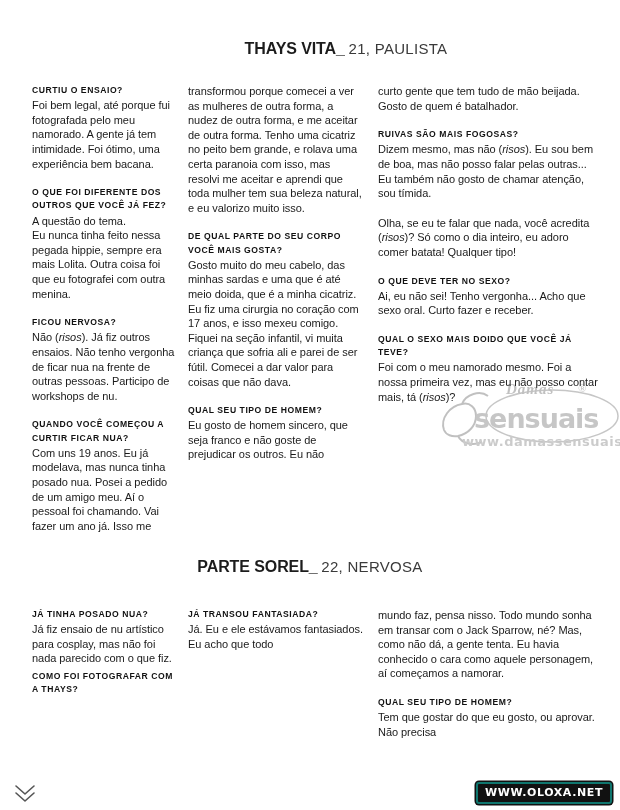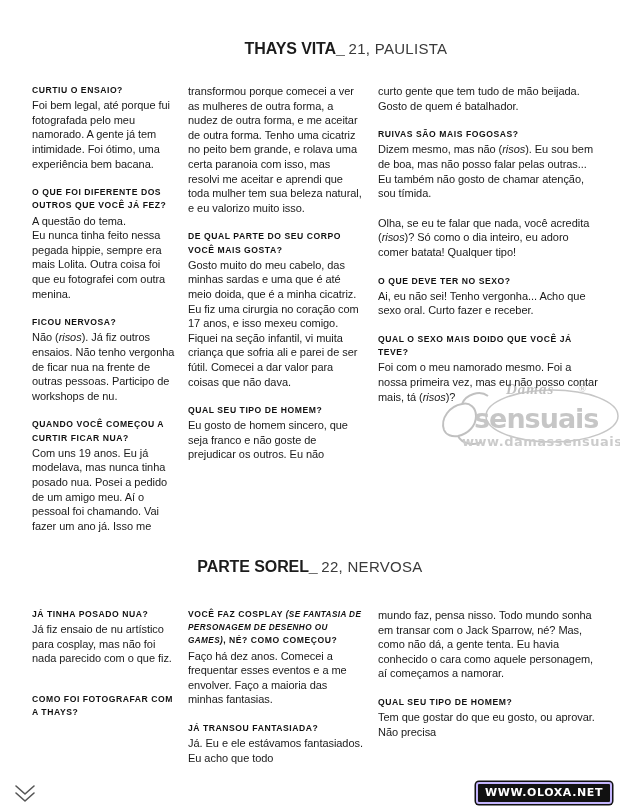--- a/index.html
+++ b/index.html
@@ -91,21 +91,21 @@
     font-size: 11px;
     line-height: 14.6px;
     color: #1a1a1a;
     margin: 0;
     letter-spacing: -0.05px;
   }
   .a em { font-style: italic; }
 
   .cont { margin-top: 0; }
   .cont .a { margin: 0; }
-  .gap-lg { margin-bottom: 27px; }
+  .gap-lg { margin-bottom: 4px; }
 
   
   #watermark {
     position: absolute;
     left: 432px;
     top: 372px;
     width: 192px;
     height: 92px;
     pointer-events: none;
     opacity: 0.34;
@@ -127,21 +127,21 @@
     right: 8px;
     bottom: 6px;
     background: #111111;
     color: #ffffff;
     font-family: "DejaVu Sans", sans-serif;
     font-weight: 700;
     font-size: 11px;
     letter-spacing: 0.6px;
     padding: 3px 7px 3px 7px;
     border-radius: 3px;
-    border: 2px solid #c4b5fd;
+    border: 2px solid #0f766e;
     box-shadow: 0 0 0 1.5px #111111;
     line-height: 12px;
     white-space: nowrap;
   }
 </style>
 </head>
 <body>
 
 <div class="page">
 
@@ -232,24 +232,20 @@
         <p class="q">JÁ TINHA POSADO NUA?</p>
         <p class="a">Já fiz ensaio de nu artístico para cosplay, mas não foi nada parecido com o que fiz.</p>
       </div>
       <div class="qa">
         <p class="q">COMO FOI FOTOGRAFAR COM A THAYS?</p>
       </div>
     </div>
 
     <div class="col col-2">
       <div class="qa">
-        <p class="q">VOCÊ FAZ COSPLAY <span class="paren">(SE FANTASIA DE PERSONAGEM DE DESENHO OU GAMES)</span>, NÉ? COMO COMEÇOU?</p>
-        <p class="a">Faço há dez anos. Comecei a frequentar esses eventos e a me envolver. Faço a maioria das minhas fantasias.</p>
-      </div>
-      <div class="qa">
         <p class="q">JÁ TRANSOU FANTASIADA?</p>
         <p class="a">Já. Eu e ele estávamos fantasiados. Eu acho que todo</p>
       </div>
     </div>
 
     <div class="col col-3">
       <div class="qa cont">
         <p class="a">mundo faz, pensa nisso. Todo mundo sonha em transar com o Jack Sparrow, né? Mas, como não dá, a gente tenta. Eu havia conhecido o cara como aquele personagem, aí começamos a namorar.</p>
       </div>
       <div class="qa">

